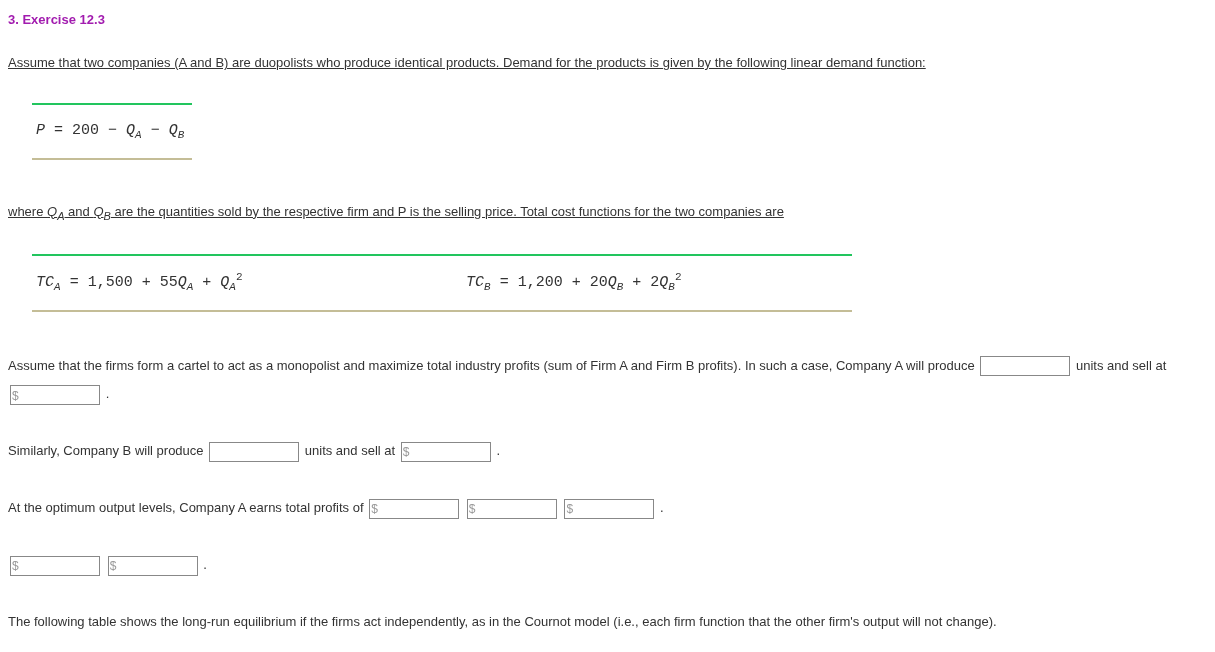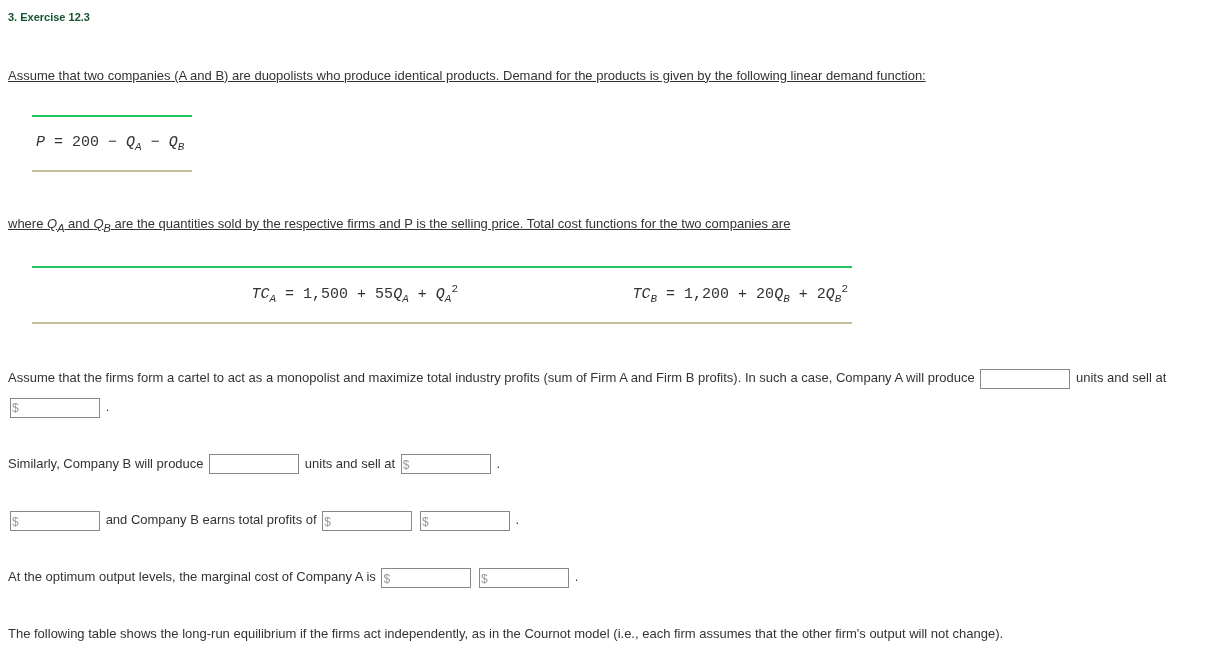--- a/index.html
+++ b/index.html
@@ -6,44 +6,43 @@
   body {
     font-family: Verdana, Geneva, sans-serif;
     font-size: 13px;
     color: #333;
     margin: 0;
     padding: 8px;
     line-height: 1.8;
     background: #fff;
   }
   .heading {
-    color: #14532d;
+    color: #a21caf;
     font-weight: bold;
-    font-size: 11px;
-    margin-bottom: 36px;
+    font-size: 13px;
+    margin-bottom: 20px;
   }
   .para { margin: 8px 0 28px 0; text-decoration: underline; }
   .eq-block {
     margin: 0 0 40px 24px;
   }
   .eq-row {
     display: flex;
     gap: 280px;
   }
   .eq-cell {
     border-top: 2px solid #22c55e;
     border-bottom: 2px solid #c4bd97;
     padding: 12px 4px;
     font-family: Liberation Mono, monospace;
     font-size: 15px;
     min-width: 160px;
   }
   .eq-wide .eq-cell {
     min-width: 390px;
-    text-align: right;
   }
   .eq-wide {
     gap: 0;
   }
   .eq-wide .eq-cell:first-child {
     min-width: 430px;
   }
   .sub { font-style: italic; font-size: 11px; vertical-align: sub; }
   .sup { font-size: 11px; vertical-align: super; }
   .ital { font-style: italic; }
@@ -85,21 +84,21 @@
 
 <div class="eq-block">
   <div class="eq-row">
     <div class="eq-cell">
       <span class="ital">P</span><span> = 200 − </span><span class="ital">Q</span><span class="sub">A</span><span> − </span><span class="ital">Q</span><span class="sub">B</span>
     </div>
   </div>
 </div>
 
 <div class="para">
-  <span>where </span><span class="ital">Q</span><span class="sub ital">A</span><span> and </span><span class="ital">Q</span><span class="sub ital">B</span><span> are the quantities sold by the respective firms and P is the selling price. Total cost functions for the two companies are</span>
+  <span>where </span><span class="ital">Q</span><span class="sub ital">A</span><span> and </span><span class="ital">Q</span><span class="sub ital">B</span><span> are the quantities sold by the respective firm and P is the selling price. Total cost functions for the two companies are</span>
 </div>
 
 <div class="eq-block">
   <div class="eq-row eq-wide">
     <div class="eq-cell">
       <span class="ital">TC</span><span class="sub ital">A</span><span> = 1,500 + 55</span><span class="ital">Q</span><span class="sub ital">A</span><span> + </span><span class="ital">Q</span><span class="sub ital">A</span><span class="sup">2</span>
     </div>
     <div class="eq-cell">
       <span class="ital">TC</span><span class="sub ital">B</span><span> = 1,200 + 20</span><span class="ital">Q</span><span class="sub ital">B</span><span> + 2</span><span class="ital">Q</span><span class="sub ital">B</span><span class="sup">2</span>
     </div>
@@ -116,27 +115,26 @@
 
 <div class="qline">
   <span>Similarly, Company B will produce </span>
   <input class="input" type="text" style="">
   <span> units and sell at </span>
   <span class="input-dollar"><span class="dollar">$</span><input class="input" type="text" style=""></span>
   <span> .</span>
 </div>
 
 <div class="qline">
+  <span>At the optimum output levels, Company A earns total profits of </span>
   <span class="input-dollar"><span class="dollar">$</span><input class="input" type="text" style=""></span>
-  <span> and Company B earns total profits of </span>
   <span class="input-dollar"><span class="dollar">$</span><input class="input" type="text" style=""></span>
   <span class="input-dollar"><span class="dollar">$</span><input class="input" type="text" style=""></span>
   <span> .</span>
 </div>
 
 <div class="qline">
-  <span>At the optimum output levels, the marginal cost of Company A is </span>
   <span class="input-dollar"><span class="dollar">$</span><input class="input" type="text" style=""></span>
   <span class="input-dollar"><span class="dollar">$</span><input class="input" type="text" style=""></span>
   <span> .</span>
 </div>
 
-<div class="qline">The following table shows the long-run equilibrium if the firms act independently, as in the Cournot model (i.e., each firm assumes that the other firm's output will not change).</div>
+<div class="qline">The following table shows the long-run equilibrium if the firms act independently, as in the Cournot model (i.e., each firm function that the other firm's output will not change).</div>
 
 </body></html>

